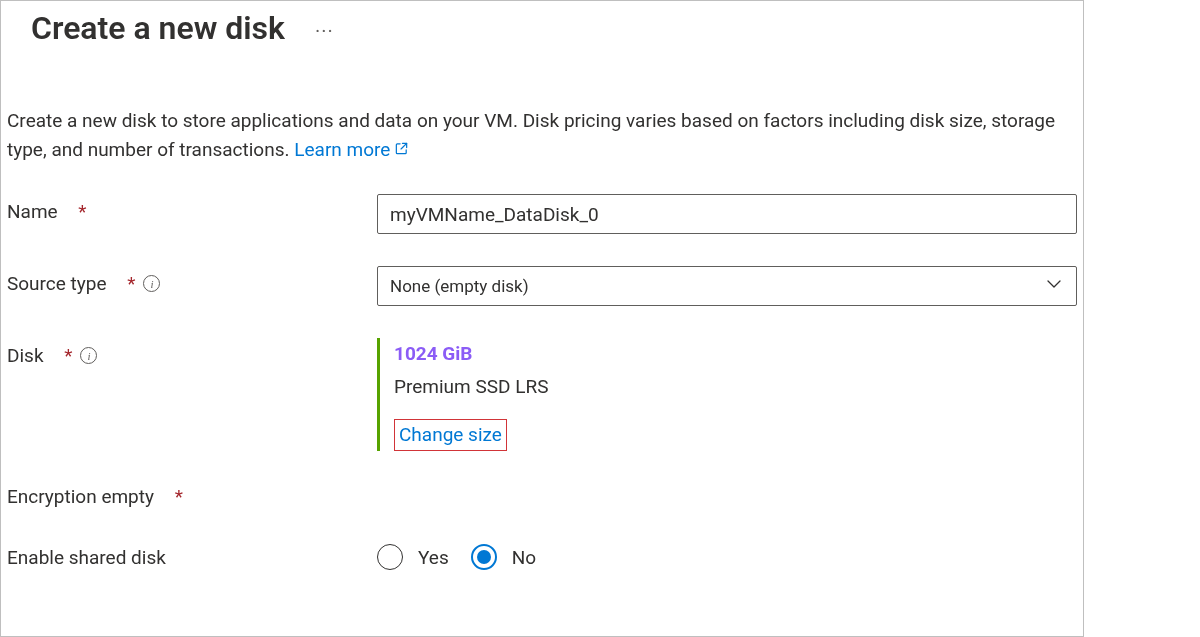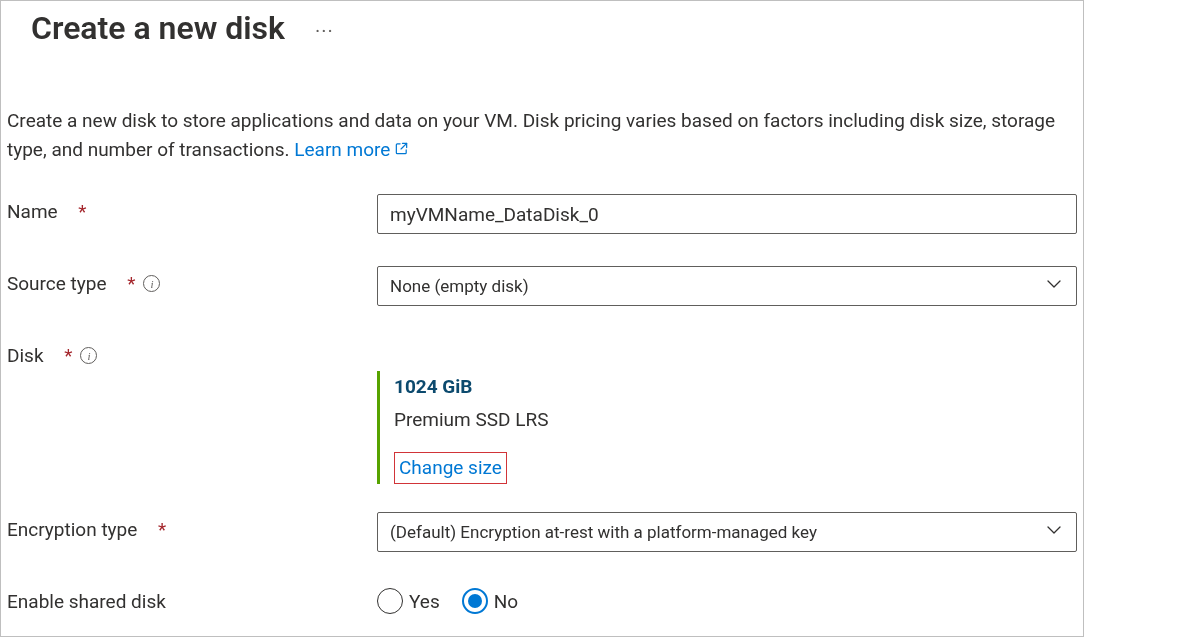--- a/index.html
+++ b/index.html
@@ -130,23 +130,22 @@
       transform: translateY(-50%);
       pointer-events: none;
     }
     .size-control {
       border-left: 3px solid #57a300;
       padding-left: 14px;
     }
     .size-value {
       font-size: 19px;
       font-weight: 700;
-      color: #0c4a6e;
+      color: #8b5cf6;
       line-height: 1.7;
-      margin-top: 33px;
     }
     .size-type {
       font-size: 19px;
       color: #323130;
       line-height: 1.7;
     }
     .change-size {
       display: inline-block;
       color: #0078d4;
       font-size: 19px;
@@ -158,21 +157,21 @@
     }
     .radio-group {
       display: flex;
       align-items: center;
       gap: 22px;
       padding-top: 4px;
     }
     .radio-item {
       display: flex;
       align-items: center;
-      gap: 6px;
+      gap: 15px;
       cursor: pointer;
     }
     .radio-circle {
       width: 26px;
       height: 26px;
       border: 1.5px solid #323130;
       border-radius: 50%;
       display: flex;
       align-items: center;
       justify-content: center;
@@ -247,31 +246,21 @@
         <div class="size-control">
           <div class="size-value">1024 GiB</div>
           <div class="size-type">Premium SSD LRS</div>
           <span class="change-size">Change size</span>
         </div>
       </div>
     </div>
 
     <div class="row">
       <div class="label">
-        <span>Encryption type</span>&nbsp;<span class="required">*</span>
-      </div>
-      <div class="control">
-        <div class="select">
-          <span>(Default) Encryption at-rest with a platform-managed key</span>
-          <span class="chevron-down">
-            <svg width="16" height="16" viewBox="0 0 16 16">
-                <path d="M2 5 L8 11 L14 5" stroke="#323130" stroke-width="1.3" fill="none" stroke-linecap="round" stroke-linejoin="round"></path>
-              </svg>
-          </span>
-        </div>
+        <span>Encryption empty</span>&nbsp;<span class="required">*</span>
       </div>
     </div>
 
     <div class="row">
       <div class="label">
         <span>Enable shared disk</span>
       </div>
       <div class="control">
         <div class="radio-group">
           <div class="radio-item">

